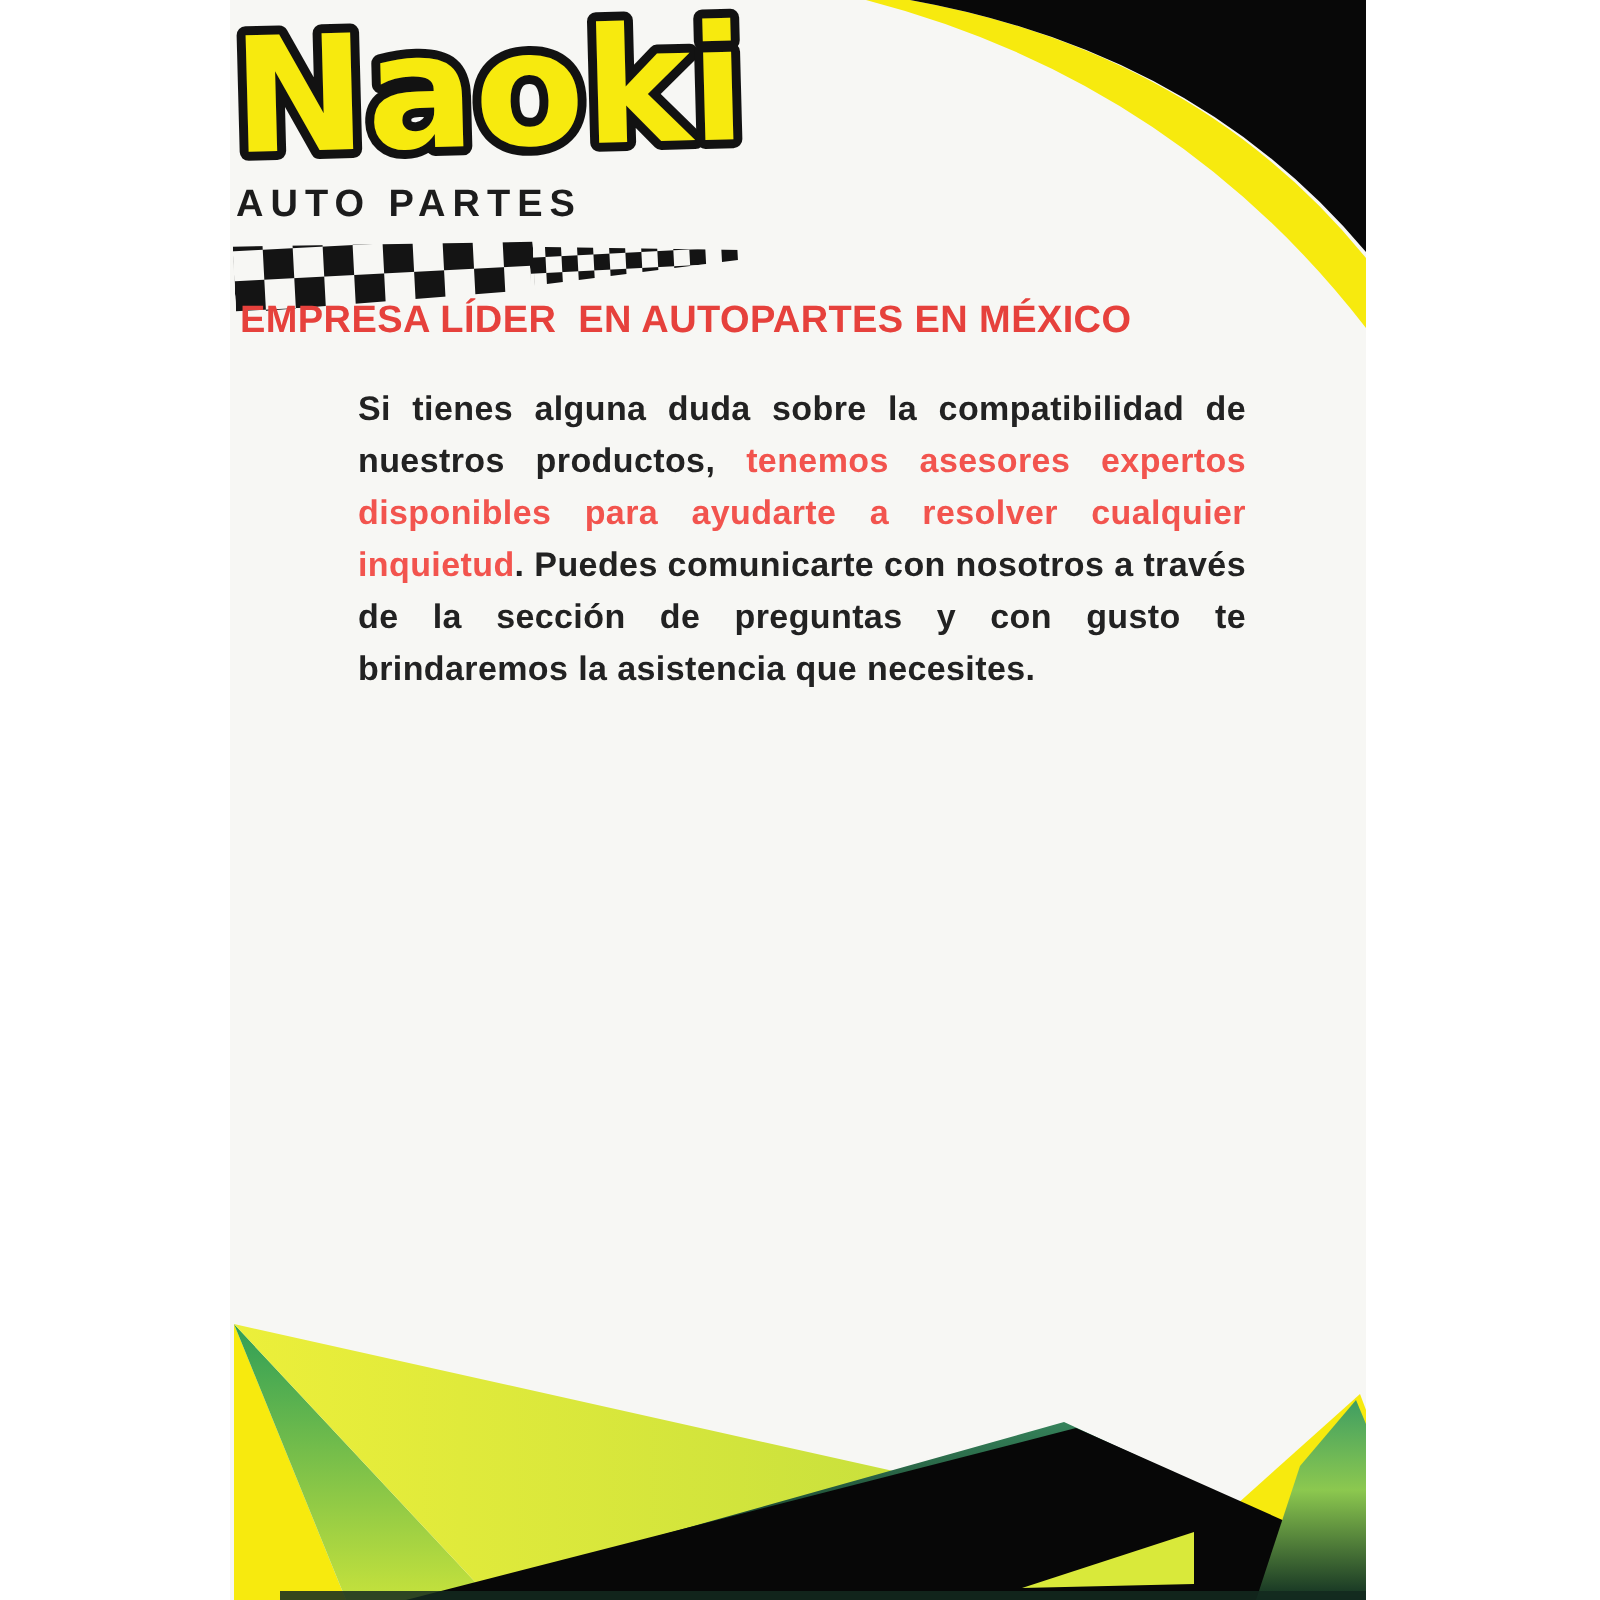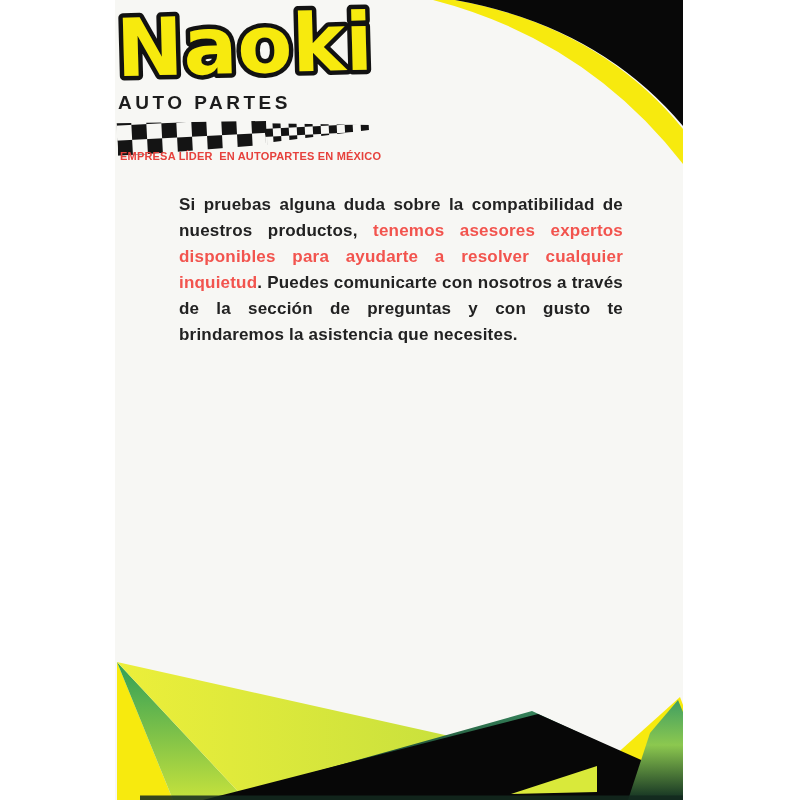--- a/index.html
+++ b/index.html
@@ -15,21 +15,21 @@
   .flag .seg1{position:absolute;left:0;top:0;width:150px;height:34px;
       background:repeating-conic-gradient(#141414 0% 25%, rgba(0,0,0,0) 0% 50%);
       background-size:30px 30px;background-position:0 3px;
       -webkit-clip-path:polygon(0 2%,100% 18%,100% 88%,0 100%);
       clip-path:polygon(0 2%,100% 18%,100% 88%,0 100%);}
   .flag .seg2{position:absolute;left:148px;top:6px;width:106px;height:24px;
       background:repeating-conic-gradient(#141414 0% 25%, rgba(0,0,0,0) 0% 50%);
       background-size:16px 16px;
       -webkit-clip-path:polygon(0 10%,100% 40%,100% 60%,0 92%);
       clip-path:polygon(0 10%,100% 40%,100% 60%,0 92%);}
-  .tagline{position:absolute;left:5px;top:150px;font-size:11px;font-weight:800;
+  .tagline{position:absolute;left:5px;top:150px;font-size:19px;font-weight:800;
            color:#e6413c;letter-spacing:0.2px;white-space:pre;}
 
   
   .corner-svg{position:absolute;top:0;right:0;}
 
   
   .content{position:absolute;left:64px;top:192px;width:444px;}
   .title{margin:0 0 27px 0;font-size:30px;font-weight:800;color:#f23c3c;letter-spacing:1px;}
   .content p{margin:0 0 25px 0;font-size:17px;line-height:26px;font-weight:700;color:#222222;
              text-align:justify;letter-spacing:0.2px;}
@@ -56,21 +56,21 @@
     </div>
 
     <div class="tagline">EMPRESA LÍDER  EN AUTOPARTES EN MÉXICO</div>
 
     <svg class="corner-svg" width="250" height="170" viewBox="318 0 250 170">
       <path d="M318,0 L340,0 Q484,26 568,129 L568,164 Q472,40 318,0 Z" fill="#f7ea0e"></path>
       <path d="M340,0 L568,0 L568,126 Q484,26 340,0 Z" fill="#080808"></path>
     </svg>
 
     <div class="content">
-      <p><span>Si pruebas alguna duda sobre la compatibilidad de nuestros productos, </span><span class="hl">tenemos asesores expertos disponibles para ayudarte a resolver cualquier inquietud</span><span>. Puedes comunicarte con nosotros a través de la sección de preguntas y con gusto te brindaremos la asistencia que necesites.</span></p>
+      <p><span>Si tienes alguna duda sobre la compatibilidad de nuestros productos, </span><span class="hl">tenemos asesores expertos disponibles para ayudarte a resolver cualquier inquietud</span><span>. Puedes comunicarte con nosotros a través de la sección de preguntas y con gusto te brindaremos la asistencia que necesites.</span></p>
     </div>
 
     <svg class="bottom-svg" width="568" height="145" viewBox="0 655 568 145">
       <defs>
         <linearGradient id="gLeftGreen" x1="0" y1="0" x2="0" y2="1">
           <stop offset="0" stop-color="#2f9e57"></stop>
           <stop offset="1" stop-color="#c6e23c"></stop>
         </linearGradient>
         <linearGradient id="gChart" x1="0" y1="0" x2="1" y2="0">
           <stop offset="0" stop-color="#ecef3a"></stop>

